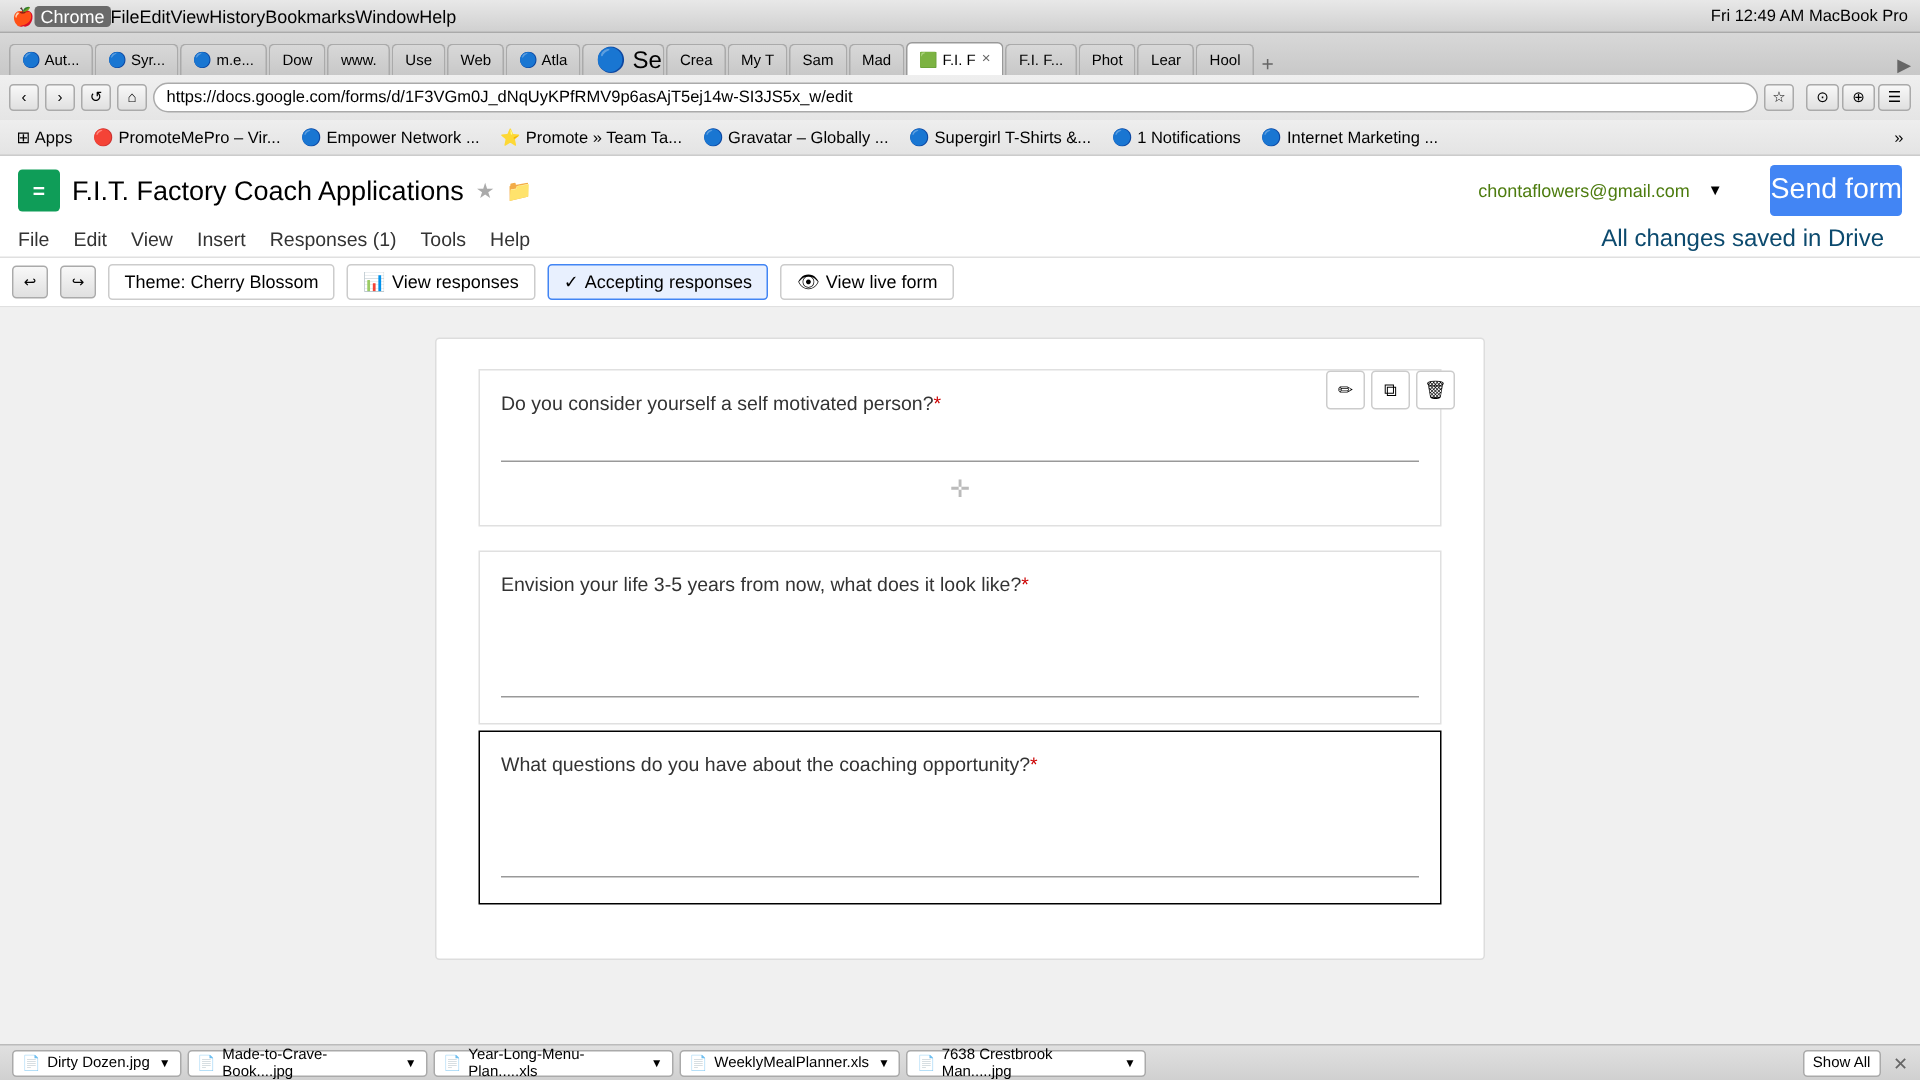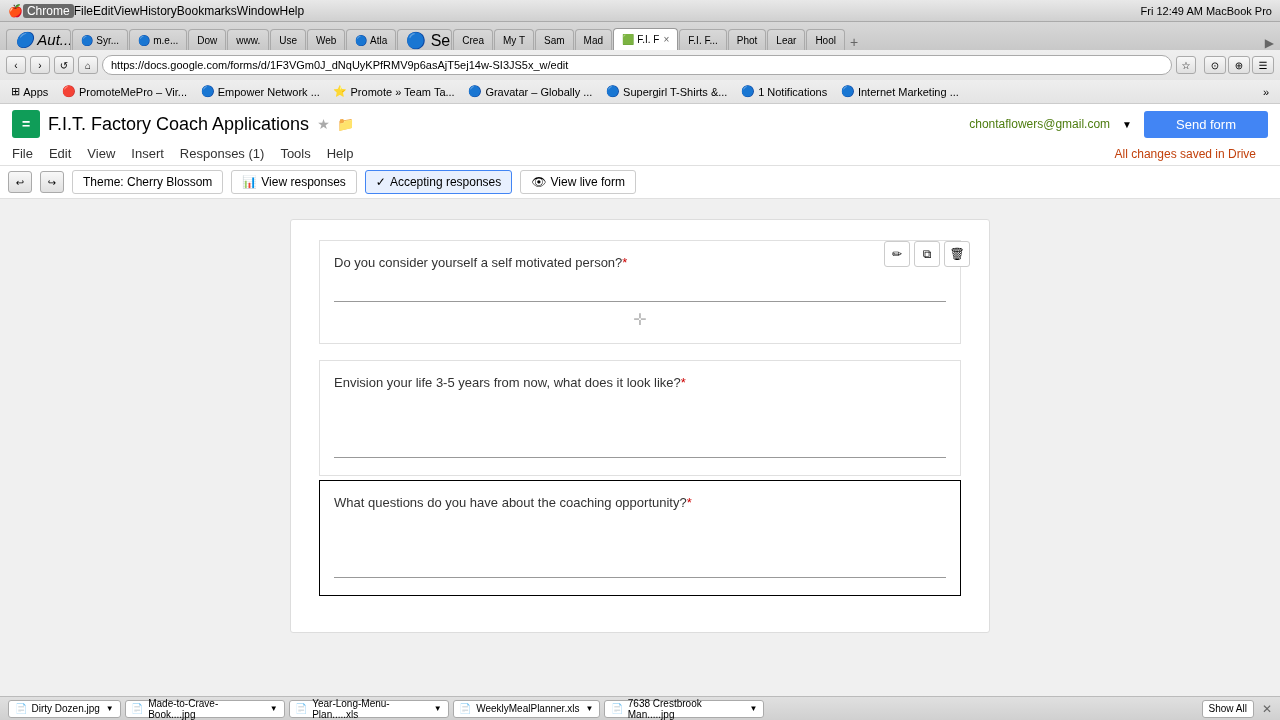--- a/index.html
+++ b/index.html
@@ -124,33 +124,34 @@
       font-size: 18px;
       color: #000000;
       font-weight: normal;
     }
     .docs-user { font-size: 12px; color: #4d7c0f; }
     .send-form-btn {
       background: #4285f4;
       color: white;
       border: none;
       border-radius: 3px;
-      padding: 6px 32px;
-      font-size: 13px;
-      cursor: pointer;
+      padding: 6px 0;
+      font-size: 19px;
+      cursor: pointer;
+      margin-left: 20px;
     }
     .docs-menu-row {
       display: flex;
       align-items: center;
       gap: 16px;
       font-size: 13px;
       color: #333;
     }
     .docs-menu-item { cursor: pointer; padding: 4px 0; }
-    .docs-status { color: #c2410c; font-size: 12px; margin-left: auto; margin-right: 12px; }
+    .docs-status { color: #0c4a6e; font-size: 16px; margin-left: auto; margin-right: 12px; }
 
     
     .docs-toolbar {
       display: flex;
       align-items: center;
       padding: 4px 8px;
       gap: 8px;
       background: white;
       border-bottom: 1px solid #e0e0e0;
     }
@@ -283,21 +284,21 @@
     <span class="menu-item">Bookmarks</span>
     <span class="menu-item">Window</span>
     <span class="menu-item">Help</span>
   </div>
   <div class="right-items">
     <span>Fri 12:49 AM   MacBook Pro</span>
   </div>
 </div>
 
 <div class="browser-tabs" style="height:28px; padding:4px 6px 0; background:linear-gradient(to bottom,#d8d8d8,#c8c8c8); display:flex; align-items:flex-end; gap:1px; overflow:hidden;">
-  <div class="tab" style="font-size:15px; padding:0 8px; height:21px; max-width:65px;font-style:italic;">🔵 Aut...</div>
+  <div class="tab" style="font-size:10px; padding:0 8px; height:21px; max-width:65px;">🔵 Aut...</div>
   <div class="tab" style="font-size:10px; padding:0 8px; height:21px; max-width:65px;">🔵 Syr...</div>
   <div class="tab" style="font-size:10px; padding:0 8px; height:21px; max-width:65px;">🔵 m.e...</div>
   <div class="tab" style="font-size:10px; padding:0 8px; height:21px; max-width:50px;">Dow</div>
   <div class="tab" style="font-size:10px; padding:0 8px; height:21px; max-width:50px;">www.</div>
   <div class="tab" style="font-size:10px; padding:0 8px; height:21px; max-width:50px;">Use</div>
   <div class="tab" style="font-size:10px; padding:0 8px; height:21px; max-width:50px;">Web</div>
   <div class="tab" style="font-size:10px; padding:0 8px; height:21px; max-width:55px;">🔵 Atla</div>
   <div class="tab" style="font-size:16px; padding:0 8px; height:21px; max-width:55px;">🔵 Sear</div>
   <div class="tab" style="font-size:10px; padding:0 8px; height:21px; max-width:55px;">Crea</div>
   <div class="tab" style="font-size:10px; padding:0 8px; height:21px; max-width:55px;">My T</div>

